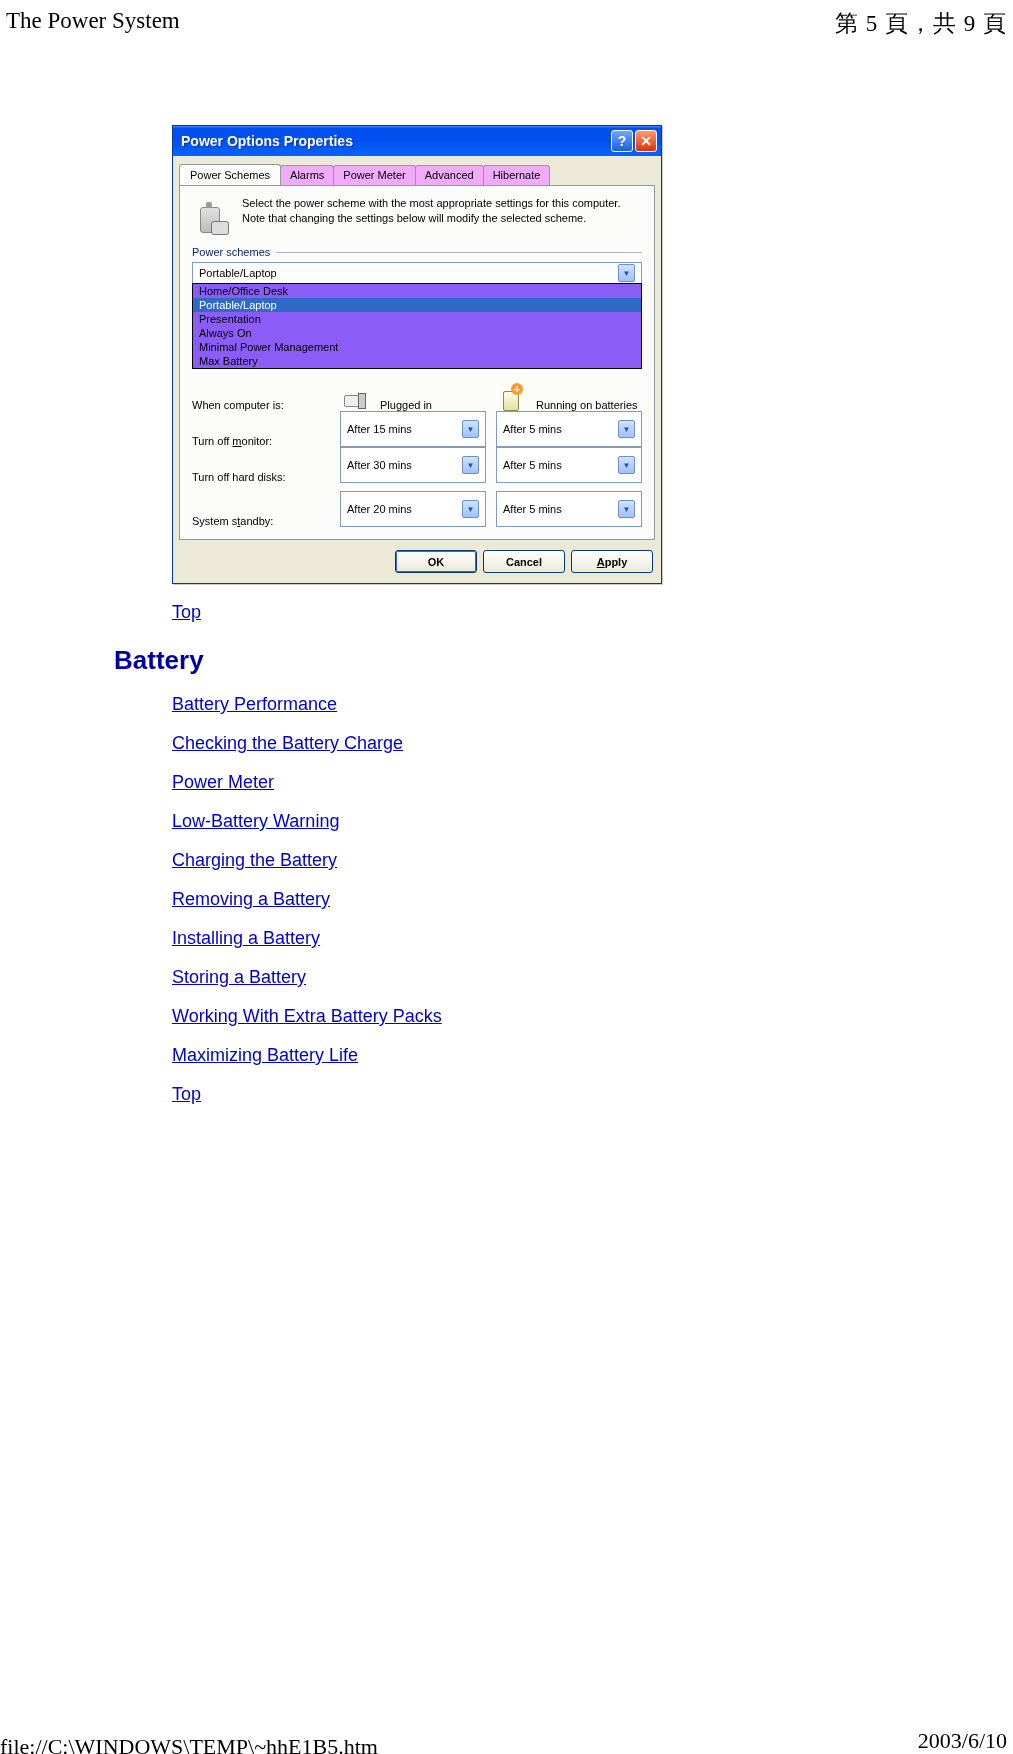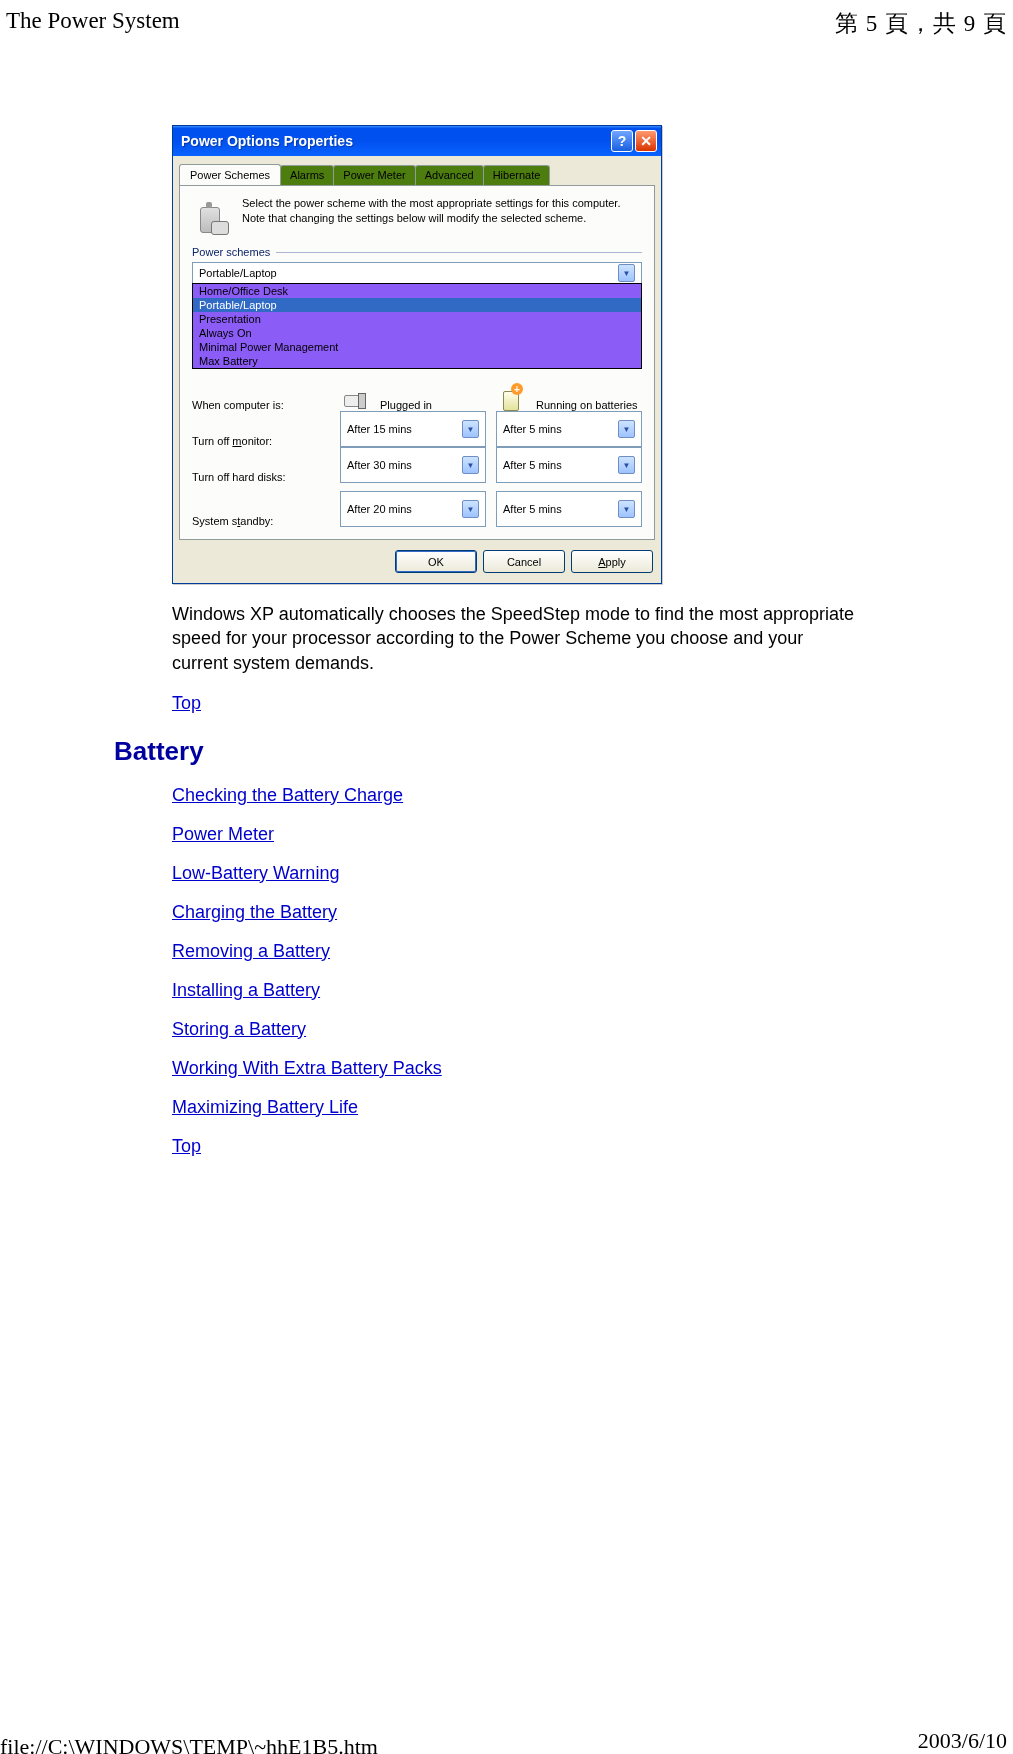--- a/index.html
+++ b/index.html
@@ -60,21 +60,21 @@
   .xp-close { background: linear-gradient(to bottom,#ff9a6f,#d93400); }
 
   .xp-tabstrip {
     display: flex;
     padding: 8px 6px 0 6px;
     gap: 0;
   }
   .xp-tab {
     border: 1px solid #919b9c;
     border-bottom: none;
-    background: #4d7c0f;
+    background: #f0abfc;
     padding: 3px 9px;
     border-radius: 3px 3px 0 0;
     font-size: 11px;
     margin-right: -1px;
     position: relative;
     top: 1px;
     color:#000;
   }
   .xp-tab.active {
     background: #fcfcfa;
@@ -184,20 +184,21 @@
   .xp-button-row {
     display:flex; justify-content:flex-end; gap:6px;
     padding: 10px 8px 10px 8px;
   }
   .xp-btn {
     min-width: 82px; height:23px; font-size:11px;
     border:1px solid #003c74; border-radius:3px;
     background: linear-gradient(#fff,#ece9d8);
     display:flex; align-items:center; justify-content:center;
     padding: 0 10px;
+    font-weight: bold;
   }
   .xp-btn.default { box-shadow: 0 0 0 1px #316ac5 inset; }
   .uline { text-decoration: underline; }
 
   
   .doc-paragraph {
     margin-top: 18px;
     font-size: 18px;
     line-height: 1.35;
     color:#000;
@@ -340,27 +341,27 @@
     </div>
 
     <div class="xp-button-row">
       <div class="xp-btn default">OK</div>
       <div class="xp-btn">Cancel</div>
       <div class="xp-btn"><span class="uline">A</span>pply</div>
     </div>
   </div>
 
   
-  <div class="doc-paragraph">Windows XP automatically chooses the SpeedStep mode to find the most appropriate speed for your processor according to the Power Scheme you choose and your current system demands.</div>
 
   <a href="#" class="doc-link">Top</a>
 
   <div class="section-heading">Battery</div>
 
   <div class="link-list">
+    <a href="#">Battery Performance</a>
     <a href="#">Checking the Battery Charge</a>
     <a href="#">Power Meter</a>
     <a href="#">Low-Battery Warning</a>
     <a href="#">Charging the Battery</a>
     <a href="#">Removing a Battery</a>
     <a href="#">Installing a Battery</a>
     <a href="#">Storing a Battery</a>
     <a href="#">Working With Extra Battery Packs</a>
     <a href="#">Maximizing Battery Life</a>
     <a href="#">Top</a>

